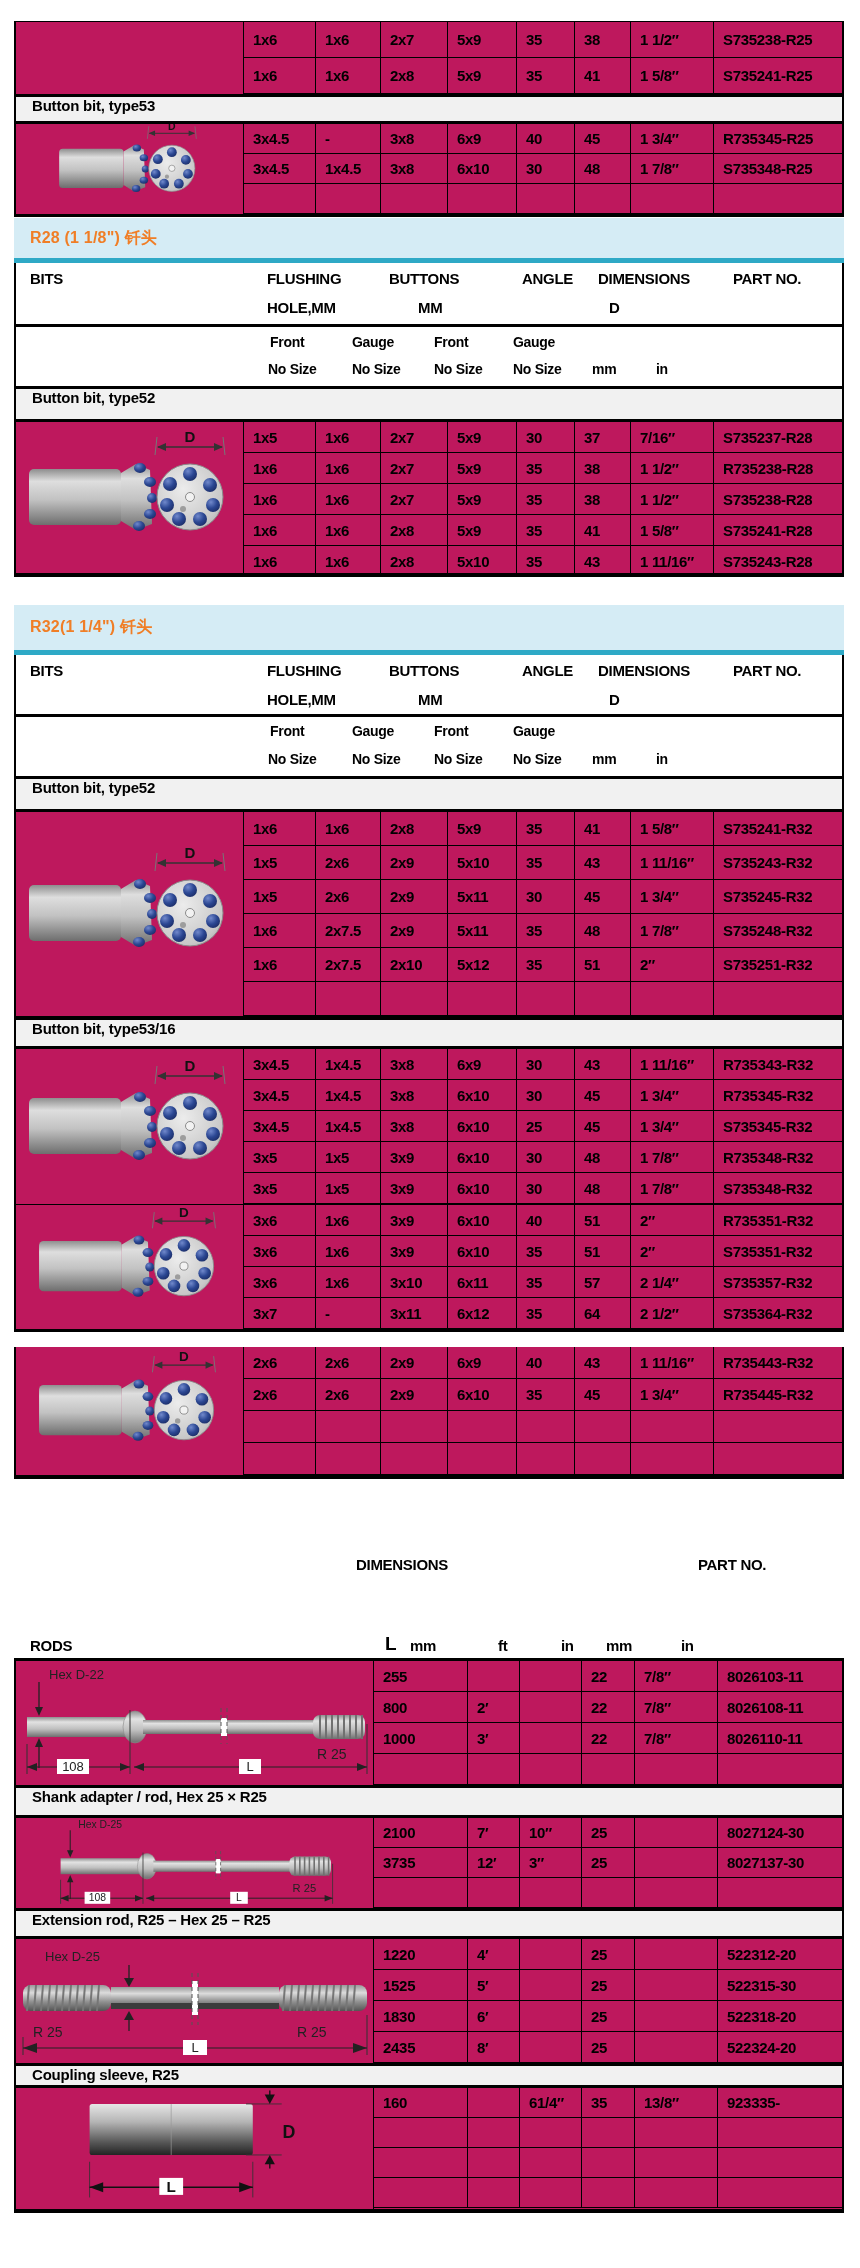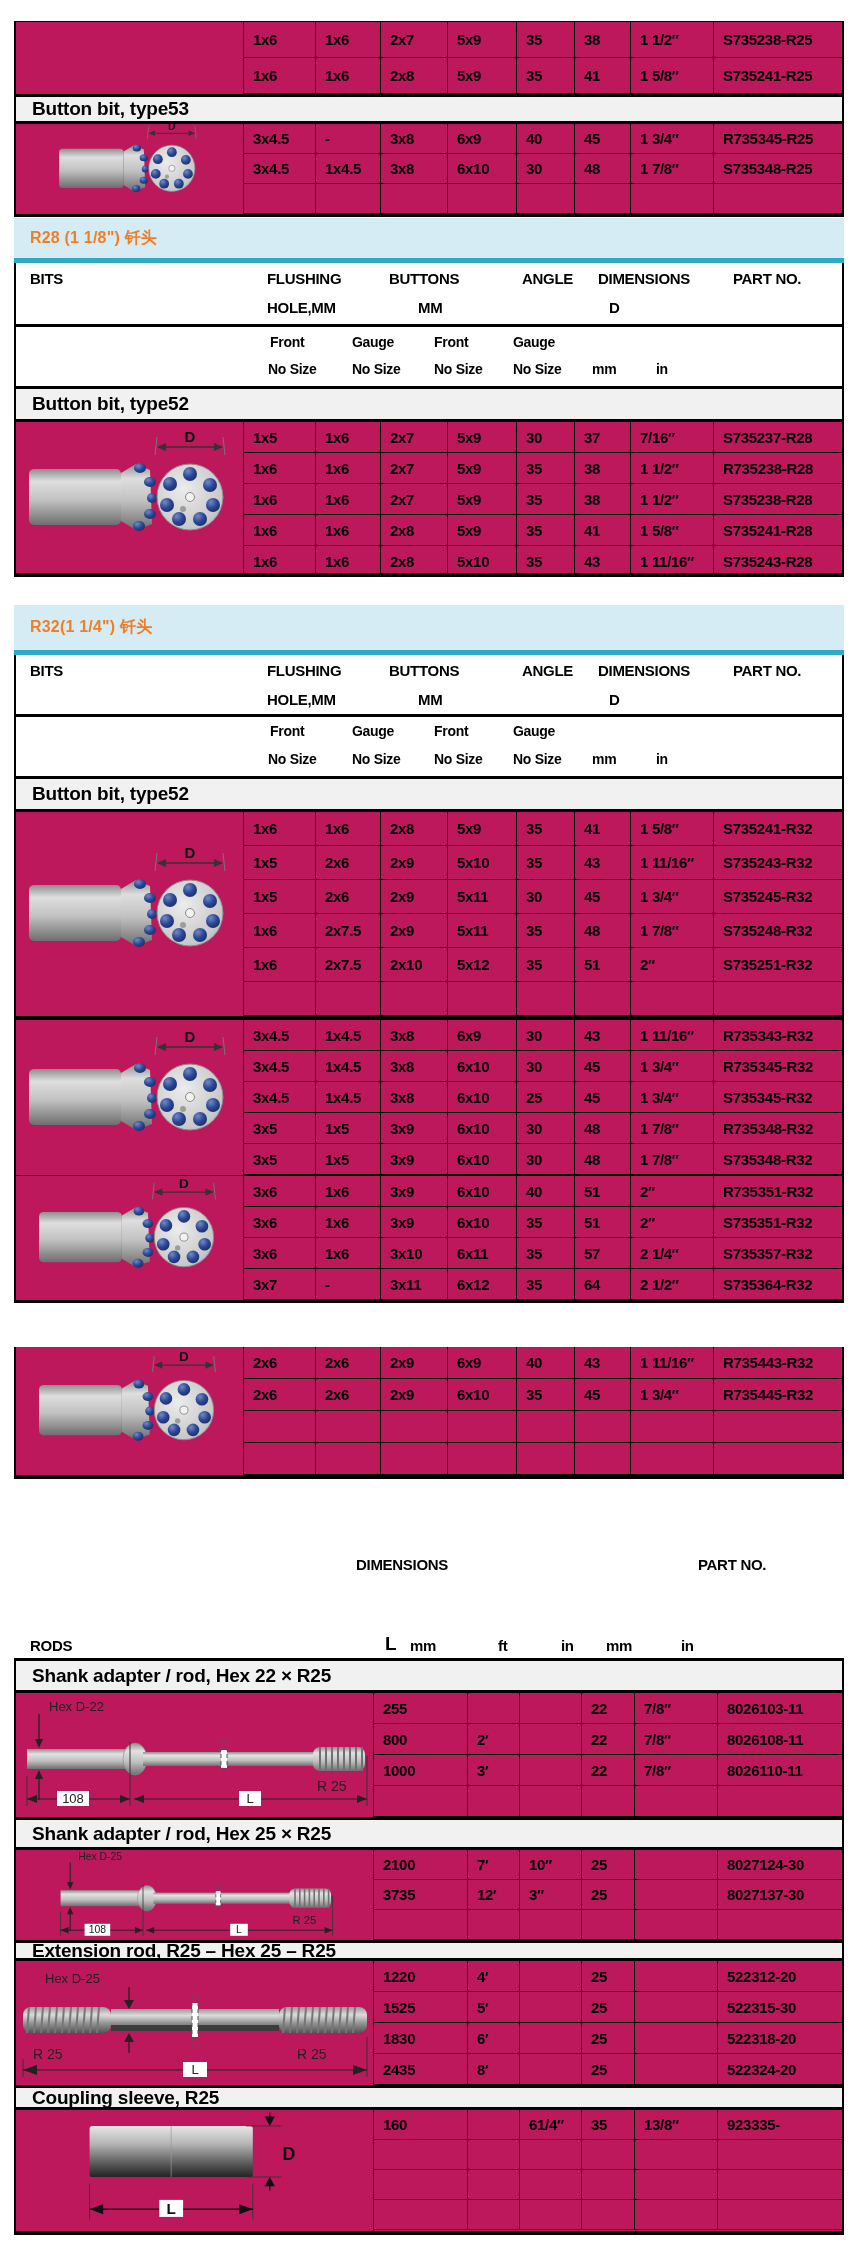--- a/index.html
+++ b/index.html
@@ -12,22 +12,22 @@
   .imgcell{width:228px;flex:none;border-right:1px solid #000;display:flex;align-items:center;justify-content:center;overflow:hidden}
   .imgcell.rod{width:358px}
   .rows{flex:1;display:grid}
   .rows8{grid-template-columns:72px 65px 67px 69px 58px 56px 83px 1fr}
   .rows6{grid-template-columns:94px 52px 62px 53px 83px 1fr}
   .cell{border-right:1px solid #000;border-bottom:1px solid #000;display:flex;align-items:center;
         padding-left:9px;font-weight:700;font-size:15px;white-space:nowrap;overflow:hidden;letter-spacing:-0.3px}
   .rows8 .cell:nth-child(8n){border-right:none}
   .rows6 .cell:nth-child(6n){border-right:none}
   
-  .band{width:100%;background:#F1F1F1;border-bottom:3px solid #000;display:flex;align-items:center;
-        padding-left:16px;font-weight:700;font-size:19px;letter-spacing:-0.2px}
+  .band{width:100%;background:#F1F1F1;border-bottom:3px solid #000;display:flex;
+        padding-left:16px;font-weight:700;font-size:15px;letter-spacing:-0.2px}
   .band.topline{border-top:3px solid #000}
   
   .blueband{position:absolute;left:14px;width:830px;background:#D5ECF5;border-bottom:5px solid #2EA9C6;
         display:flex;align-items:center;padding-left:16px;font-weight:700;font-size:16px;color:#F07E26;letter-spacing:0.2px}
   
   .hdrblock{position:relative;width:100%;background:#fff}
   .hdrblock span{position:absolute;font-weight:700;font-size:15px;white-space:nowrap;letter-spacing:-0.3px}
   .hdrblock span.sub{font-size:14px}
   .hdrblock .hr{position:absolute;left:-2px;width:828px;height:3px;background:#000}
   .freelabel{position:absolute;font-weight:700;font-size:15px;white-space:nowrap;letter-spacing:-0.3px}
@@ -395,20 +395,23 @@
           <div class="cell">S735251-R32</div>
           <div class="cell"></div>
           <div class="cell"></div>
           <div class="cell"></div>
           <div class="cell"></div>
           <div class="cell"></div>
           <div class="cell"></div>
           <div class="cell"></div>
           <div class="cell"></div>
         </div>
+    </div>
+    <div class="band" style="height:29px">
+      <span>Button bit, type53/16</span>
     </div>
     <div class="tbody" style="height:155px">
       <div class="imgcell">
         <div class="icon-holder">
 <svg width="205" height="138" viewBox="0 0 205 138">
  <defs>
   <linearGradient id="bg4" x1="0" y1="0" x2="0" y2="1">
    <stop offset="0" stop-color="#8e8e8e"></stop>
                   <stop offset="0.22" stop-color="#dedede"></stop>
    <stop offset="0.55" stop-color="#c2c2c2"></stop>
@@ -675,23 +678,20 @@
   <span class="freelabel" style="left:698px;top:1556px">PART NO.</span>
   <span class="freelabel" style="left:30px;top:1637px">RODS</span>
   <span class="freelabel big" style="left:385px;top:1633px">L</span>
   <span class="freelabel" style="left:410px;top:1637px">mm</span>
   <span class="freelabel" style="left:498px;top:1637px">ft</span>
   <span class="freelabel" style="left:561px;top:1637px">in</span>
   <span class="freelabel" style="left:606px;top:1637px">mm</span>
   <span class="freelabel" style="left:681px;top:1637px">in</span>
 
   <div class="twrap" style="top:1658px;border-top:3px solid #000">
-    <div class="band" style="height:32px">
-      <span>Shank adapter / rod, Hex 22 × R25</span>
-    </div>
     <div class="tbody" style="height:127px;border-bottom:3px solid #000">
       <div class="imgcell rod">
         <div class="icon-holder">
 <svg width="356" height="118" viewBox="0 0 356 118">
  <defs>
   <linearGradient id="rg7" x1="0" y1="0" x2="0" y2="1">
    <stop offset="0" stop-color="#8f8f8f"></stop>
                   <stop offset="0.25" stop-color="#e2e2e2"></stop>
    <stop offset="0.6" stop-color="#bfbfbf"></stop>
                   <stop offset="1" stop-color="#6f6f6f"></stop>
@@ -827,21 +827,21 @@
           <div class="cell"></div>
           <div class="cell">8027137-30</div>
           <div class="cell"></div>
           <div class="cell"></div>
           <div class="cell"></div>
           <div class="cell"></div>
           <div class="cell"></div>
           <div class="cell"></div>
         </div>
     </div>
-    <div class="band" style="height:18px">
+    <div class="band" style="height:28px">
       <span>Extension rod, R25 – Hex 25 – R25</span>
     </div>
     <div class="tbody" style="height:127px;border-bottom:3px solid #000">
       <div class="imgcell rod">
         <div class="icon-holder">
 <svg width="356" height="112" viewBox="0 0 356 112">
  <defs>
   <linearGradient id="eg9" x1="0" y1="0" x2="0" y2="1">
    <stop offset="0" stop-color="#9a9a9a"></stop>
                   <stop offset="0.3" stop-color="#dcdcdc"></stop>

